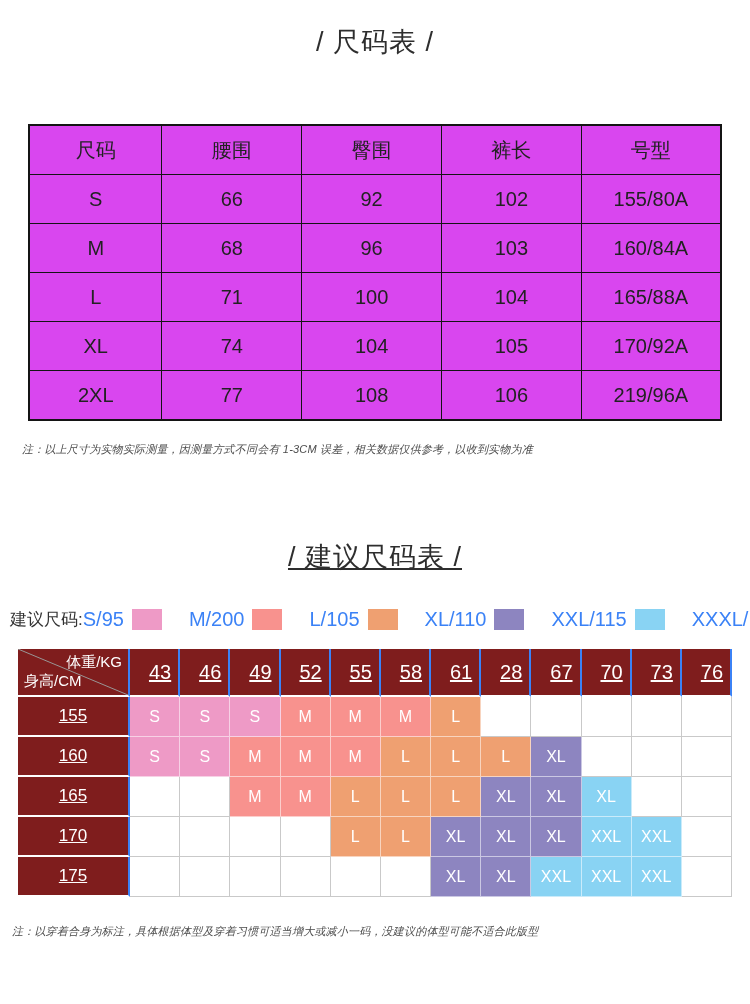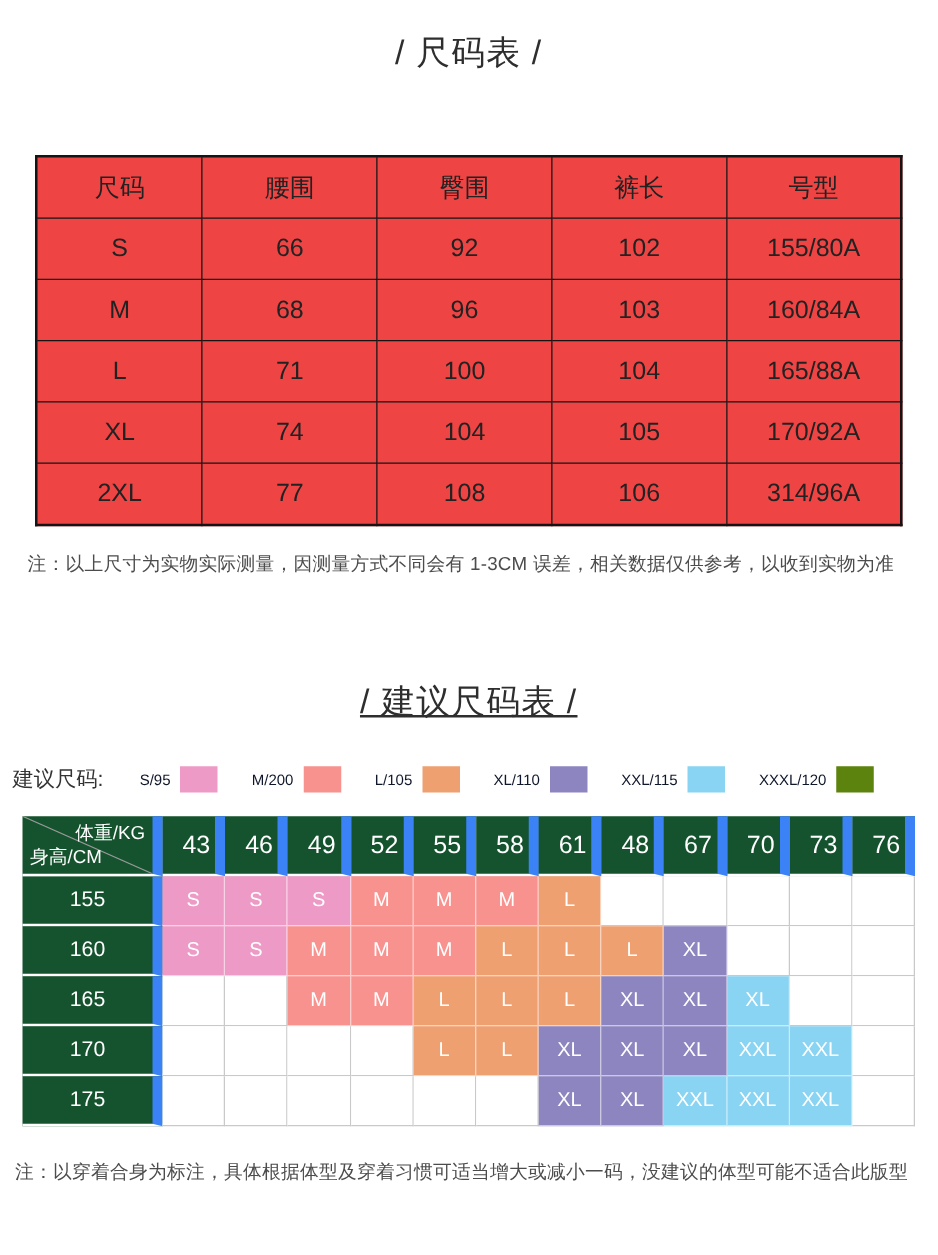--- a/index.html
+++ b/index.html
@@ -12,48 +12,48 @@
 
   .sec-title{
     margin:0;padding-top:24px;text-align:center;
     font-size:27px;font-weight:400;color:#2e2e2e;letter-spacing:1px;
   }
   .sec-title.sec2{padding-top:82px;text-decoration:underline;}
 
   
   table.size-table{
     width:694px;margin:64px auto 0;border-collapse:collapse;
-    background:#ef4444;border:2px solid #141414;table-layout:fixed;
+    background:#d946ef;border:2px solid #141414;table-layout:fixed;
   }
   .size-table th,.size-table td{
     border:1px solid #141414;height:48px;text-align:center;
     font-size:20px;font-weight:400;color:#222;padding:0;
   }
   .size-table tr > *:first-child{width:19%;}
 
   .note{
-    margin:21px 22px 0 22px;font-size:15px;color:#4c4c4c;letter-spacing:.2px;
+    margin:21px 22px 0 22px;font-size:11px;color:#4c4c4c;letter-spacing:.2px;font-style:italic;
   }
 
   
-  .legend{display:flex;align-items:center;margin:33px 0 0 10px;gap:29px;}
+  .legend{display:flex;align-items:center;margin:33px 0 0 10px;}
   .legend-label{font-size:17px;color:#333;white-space:nowrap;}
   .legend-item{display:flex;align-items:center;margin-right:27px;}
-  .legend-text{font-size:12px;color:#0f172a;margin-right:8px;white-space:nowrap;}
+  .legend-text{font-size:20px;color:#3b82f6;margin-right:8px;white-space:nowrap;}
   .swatch{width:30px;height:21px;display:inline-block;}
 
   
   .matrix{
     display:grid;grid-template-columns:112px repeat(12,1fr);
     width:714px;margin:18px 0 0 18px;
   }
   .cell{box-sizing:border-box;display:flex;align-items:center;justify-content:center;}
   .dark{
-    background:#14532d;color:#fff;
-    border-right:8px solid #3b82f6;border-bottom:2px solid #fff;
+    background:#7f1d1d;color:#fff;
+    border-right:2px solid #3b82f6;border-bottom:2px solid #fff;text-decoration:underline;
   }
   .wh{height:48px;font-size:20px;padding-left:12px;}
   .rh{height:40px;font-size:17px;}
   .corner{position:relative;height:48px;display:block;}
   .corner svg{position:absolute;left:0;top:0;width:100%;height:100%;}
   .corner .c-top{position:absolute;top:4px;right:6px;font-size:15px;}
   .corner .c-bottom{position:absolute;bottom:4px;left:6px;font-size:15px;}
   .data{
     height:40px;background:#fff;
     border-right:1px solid #c9c9c9;border-bottom:1px solid #c9c9c9;
@@ -109,21 +109,21 @@
           <td>74</td>
           <td>104</td>
           <td>105</td>
           <td>170/92A</td>
         </tr>
         <tr>
           <td>2XL</td>
           <td>77</td>
           <td>108</td>
           <td>106</td>
-          <td>314/96A</td>
+          <td>219/96A</td>
         </tr>
       </tbody>
   </table>
 
   <p class="note">注：以上尺寸为实物实际测量，因测量方式不同会有 1-3CM 误差，相关数据仅供参考，以收到实物为准</p>
 
   <h1 class="sec-title sec2">/ 建议尺码表 /</h1>
 
   <div class="legend">
     <span class="legend-label">建议尺码:</span>
@@ -163,21 +163,21 @@
         <span class="c-top">体重/KG</span>
         <span class="c-bottom">身高/CM</span>
       </div>
       <div class="cell dark wh">43</div>
       <div class="cell dark wh">46</div>
       <div class="cell dark wh">49</div>
       <div class="cell dark wh">52</div>
       <div class="cell dark wh">55</div>
       <div class="cell dark wh">58</div>
       <div class="cell dark wh">61</div>
-      <div class="cell dark wh">48</div>
+      <div class="cell dark wh">28</div>
       <div class="cell dark wh">67</div>
       <div class="cell dark wh">70</div>
       <div class="cell dark wh">73</div>
       <div class="cell dark wh">76</div>
       <div class="cell dark rh">155</div>
       <div class="cell data filled" style="background: rgb(238, 154, 198);">S</div>
       <div class="cell data filled" style="background: rgb(238, 154, 198);">S</div>
       <div class="cell data filled" style="background: rgb(238, 154, 198);">S</div>
       <div class="cell data filled" style="background: rgb(248, 146, 142);">M</div>
       <div class="cell data filled" style="background: rgb(248, 146, 142);">M</div>

